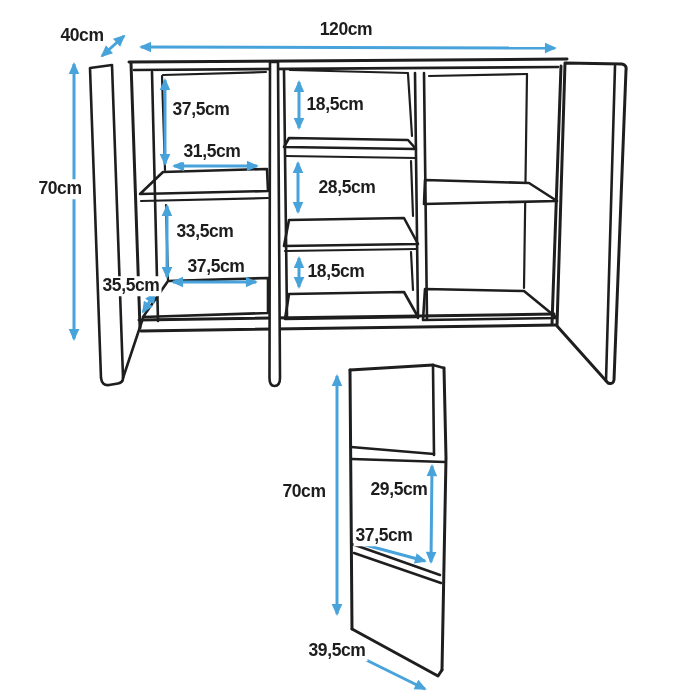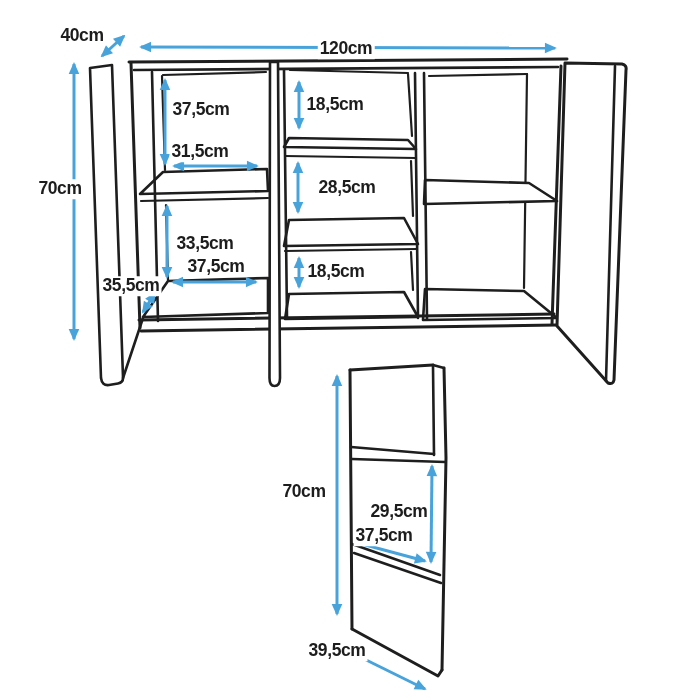--- a/index.html
+++ b/index.html
@@ -99,31 +99,31 @@
       <path class="d2" d="M299,82 L299,128"></path>
       <path class="d2" d="M298,163 L298,212"></path>
       <path class="d2" d="M299,258 L299,287"></path>
       <path class="d2" d="M337,376 L337,614"></path>
       <path class="d2" d="M432,466 L431,562"></path>
       <path class="d1" d="M358,543 L425,561"></path>
       <path class="d2" d="M350,652 L425,689"></path>
     </g>
   </svg>
 
-  <div class="label" style="left:346px;top:49px">120cm</div>
+  <div class="label" style="left:346px;top:30px">120cm</div>
   <div class="label" style="left:82px;top:36px">40cm</div>
   <div class="label" style="left:60px;top:189px">70cm</div>
 
   <div class="label" style="left:201px;top:110px">37,5cm</div>
-  <div class="label" style="left:200px;top:152px">31,5cm</div>
-  <div class="label" style="left:205px;top:244px">33,5cm</div>
+  <div class="label" style="left:212px;top:152px">31,5cm</div>
+  <div class="label" style="left:205px;top:232px">33,5cm</div>
   <div class="label" style="left:216px;top:267px">37,5cm</div>
   <div class="label" style="left:131px;top:286px">35,5cm</div>
 
   <div class="label" style="left:335px;top:105px">18,5cm</div>
   <div class="label" style="left:347px;top:188px">28,5cm</div>
   <div class="label" style="left:336px;top:272px">18,5cm</div>
 
   <div class="label" style="left:304px;top:492px">70cm</div>
-  <div class="label" style="left:399px;top:512px">29,5cm</div>
+  <div class="label" style="left:399px;top:490px">29,5cm</div>
   <div class="label" style="left:384px;top:536px">37,5cm</div>
   <div class="label" style="left:337px;top:651px">39,5cm</div>
 </div>
 
 </body></html>

